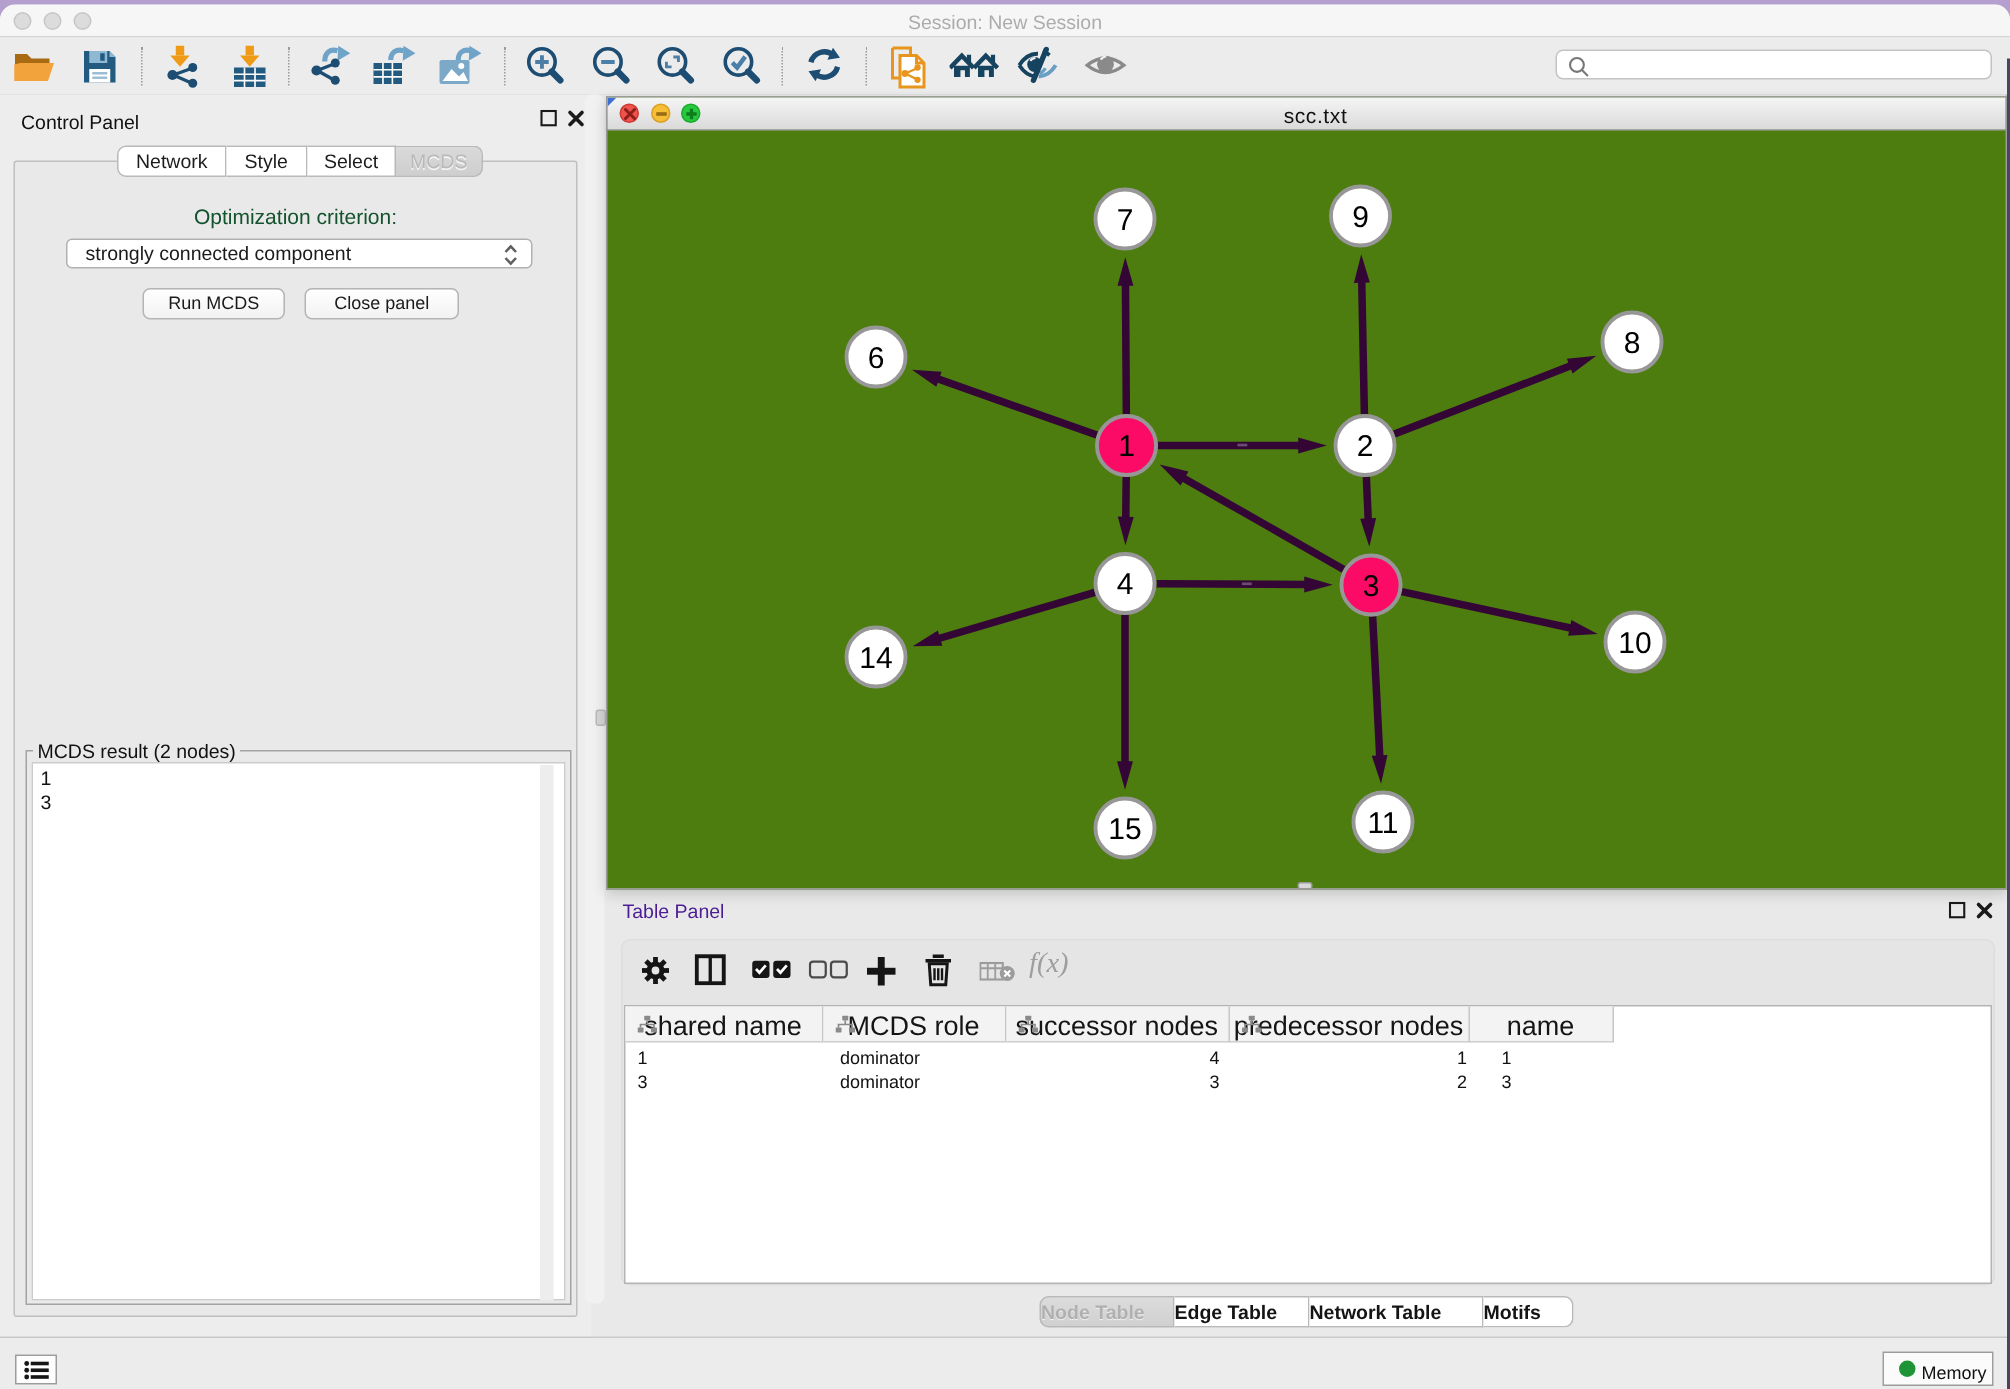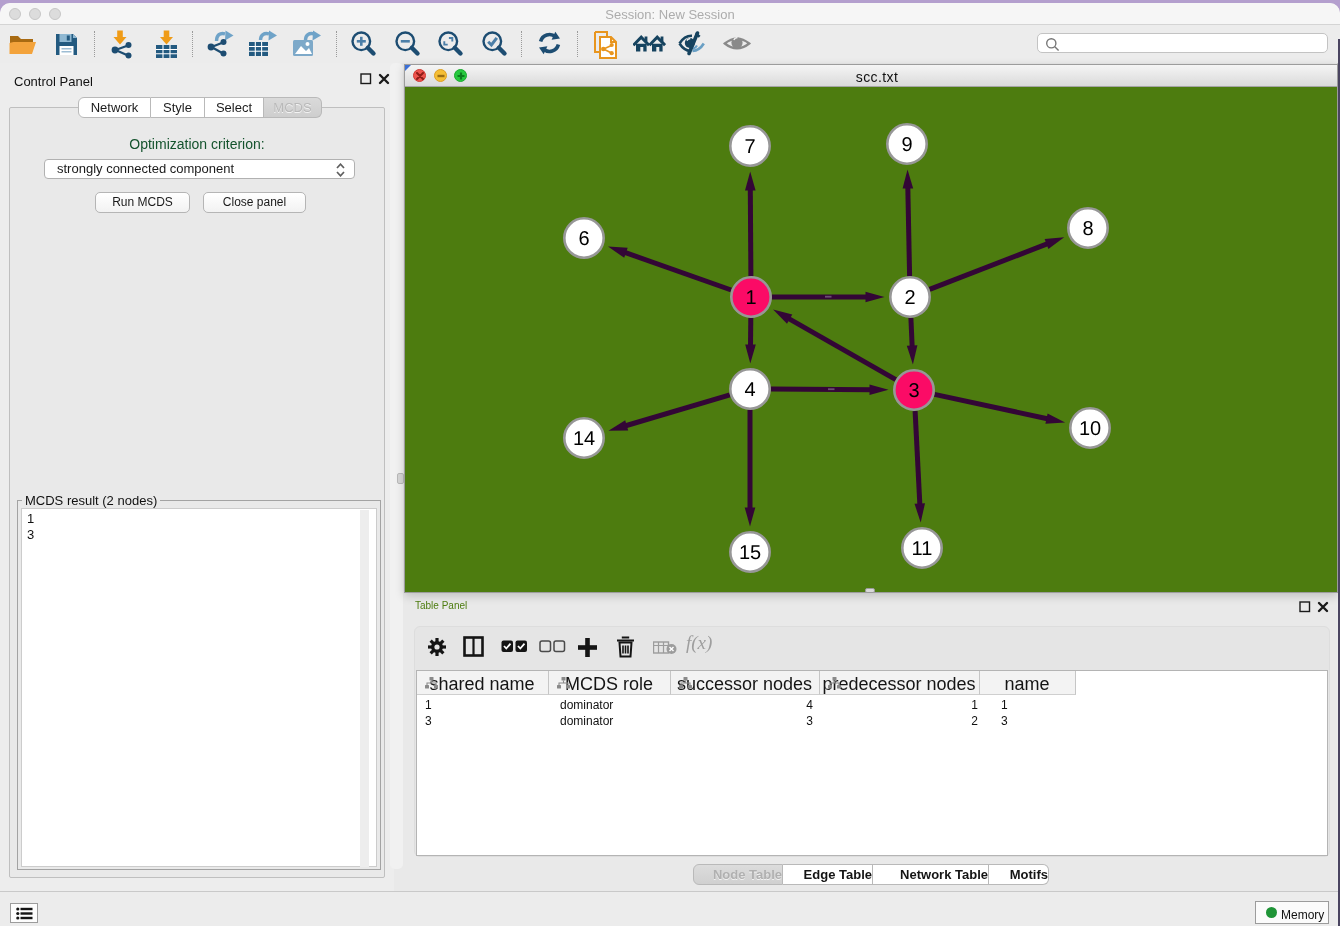--- a/index.html
+++ b/index.html
@@ -57,33 +57,33 @@
 
 #rarea { position:absolute; left:394px; top:60px; width:943px; height:828px; background:#e9e9e9; }
 #netwin { position:absolute; left:404px; top:61px; width:934px; height:529px;
   background:#4d7c0f; border:1px solid #9c9c9c; box-shadow:0 3px 9px rgba(0,0,0,0.18); }
 #nettitle { position:absolute; left:0; top:0; width:100%; height:22px;
   background:linear-gradient(#f5f5f5,#dadada); border-bottom:1px solid #a5a5a5; }
 #netname { position:absolute; top:4px; left:6px; width:100%; text-align:center;
   font-size:14px; letter-spacing:0.4px; color:#111; }
 .mtl { position:absolute; top:4px; width:13px; height:13px; border-radius:50%; }
 
-#tphead { position:absolute; left:415px; top:597px; font-size:10px; color:#4d7c0f; }
+#tphead { position:absolute; left:415px; top:597px; font-size:13px; color:#4c1d95; }
 #tpbox { position:absolute; left:414px; top:623px; width:916px; height:231px;
   background:#e5e5e5; border:1px solid #dddddd; border-radius:6px; }
 #ttable { position:absolute; left:415.5px; top:667px; width:912px; height:186px;
   background:#fff; border:1px solid #b4b4b4; }
 .hcell { position:absolute; top:0; height:24px; background:#f3f3f3;
   border-right:1px solid #c6c6c6; border-bottom:1px solid #cfcfcf;
   font-size:18px; color:#151515; text-align:center; line-height:27px; }
 .tcell { position:absolute; font-size:12px; color:#111; }
 
 .btab { position:absolute; top:861px; height:21px; background:#fff;
   border:1px solid #b9b9b9; font-size:13px; color:#141414; font-weight:bold;
-  text-align:right; line-height:20px; }
+  text-align:left; line-height:20px; }
 .btab.sel { background:linear-gradient(#dcdcdc,#d0d0d0); color:#b0b0b0;
   text-shadow:0 1px 0 #f2f2f2; }
 
 #statusbar { position:absolute; left:0; top:888px; width:1340px; height:35px;
   background:#ececec; border-top:1px solid #c9c9c9;padding-left:41px; }
 #listbtn { position:absolute; left:10px; top:11px; width:28px; height:20px;
   background:#fdfdfd; border:1px solid #9c9c9c; }
 #membtn { position:absolute; left:1255px; top:9px; width:74px; height:23px;
   background:#fbfbfb; border:1px solid #9c9c9c; font-size:12px; color:#111; }
 </style>

